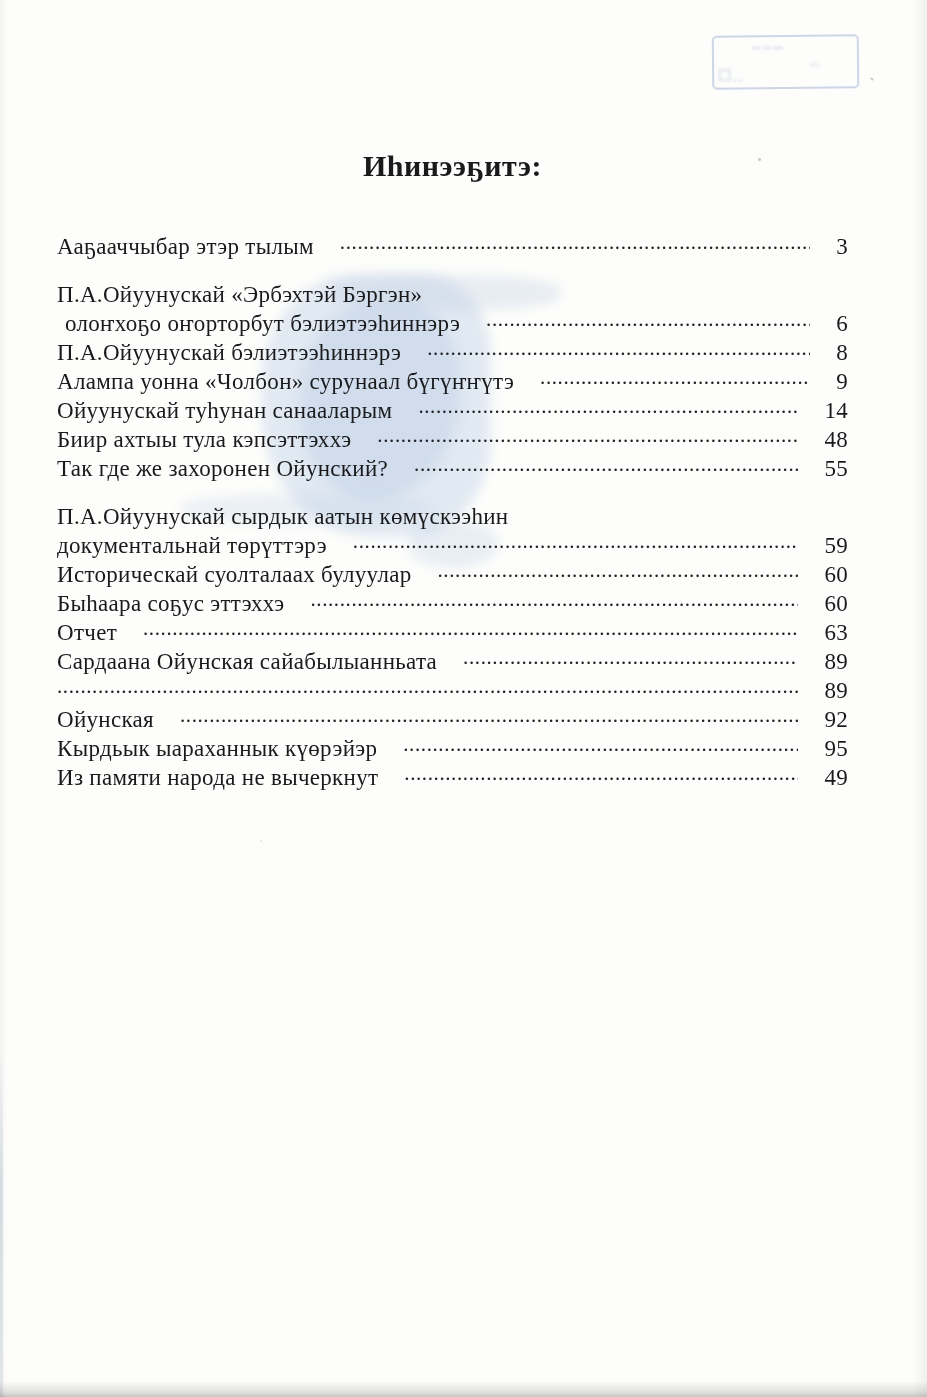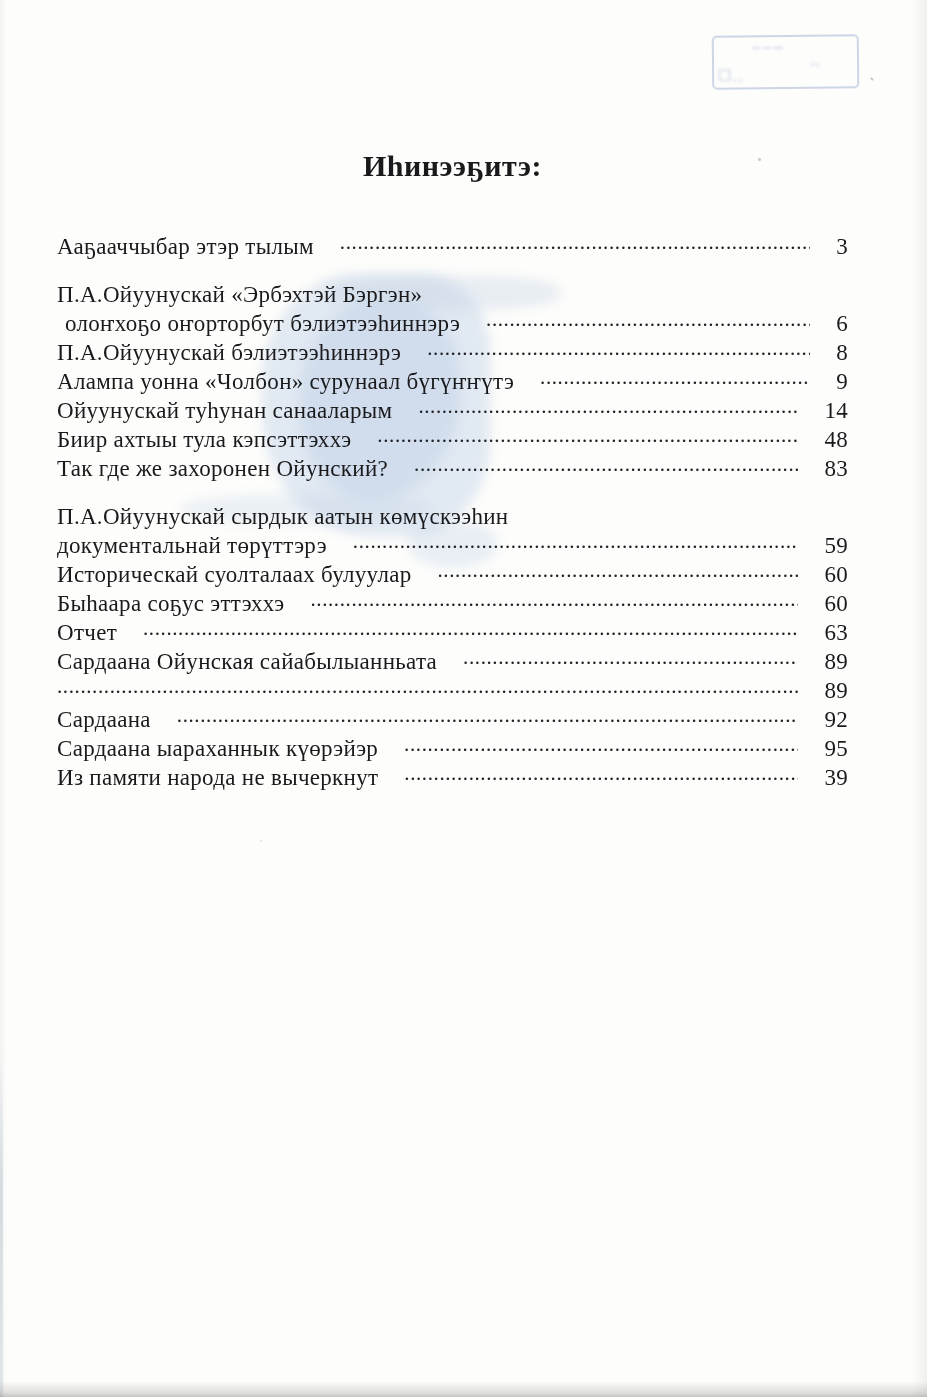--- a/index.html
+++ b/index.html
@@ -136,21 +136,21 @@
     <span class="toc-page">14</span>
   </div>
           <div class="toc-row">
     <span class="toc-title">Биир ахтыы тула кэпсэттэххэ</span>
     <span class="toc-leader"></span>
     <span class="toc-page">48</span>
   </div>
           <div class="toc-row">
     <span class="toc-title">Так где же захоронен Ойунский?</span>
     <span class="toc-leader"></span>
-    <span class="toc-page">83</span>
+    <span class="toc-page">55</span>
   </div>
         </div>
         <div class="toc-section">
           <div class="toc-row no-page">
     <span class="toc-title">П.А.Ойуунускай сырдык аатын көмүскээһин</span>
 
   </div>
           <div class="toc-row">
     <span class="toc-title">документальнай төрүттэрэ</span>
     <span class="toc-leader"></span>
@@ -174,33 +174,33 @@
           <div class="toc-row">
     <span class="toc-title">Сардаана Ойунская сайабылыанньата</span>
     <span class="toc-leader"></span>
     <span class="toc-page">89</span>
   </div>
           <div class="toc-row">
     <span class="toc-leader"></span>
     <span class="toc-page">89</span>
   </div>
           <div class="toc-row">
-    <span class="toc-title">Сардаана</span>
+    <span class="toc-title">Ойунская</span>
     <span class="toc-leader"></span>
     <span class="toc-page">92</span>
   </div>
           <div class="toc-row">
-    <span class="toc-title">Сардаана ыараханнык күөрэйэр</span>
+    <span class="toc-title">Кырдьык ыараханнык күөрэйэр</span>
     <span class="toc-leader"></span>
     <span class="toc-page">95</span>
   </div>
           <div class="toc-row">
     <span class="toc-title">Из памяти народа не вычеркнут</span>
     <span class="toc-leader"></span>
-    <span class="toc-page">39</span>
+    <span class="toc-page">49</span>
   </div>
         </div>
       </div>
   </div>
 
   <div class="edge-left"></div>
   <div class="edge-bottom"></div>
 </div>
 
 </body></html>

